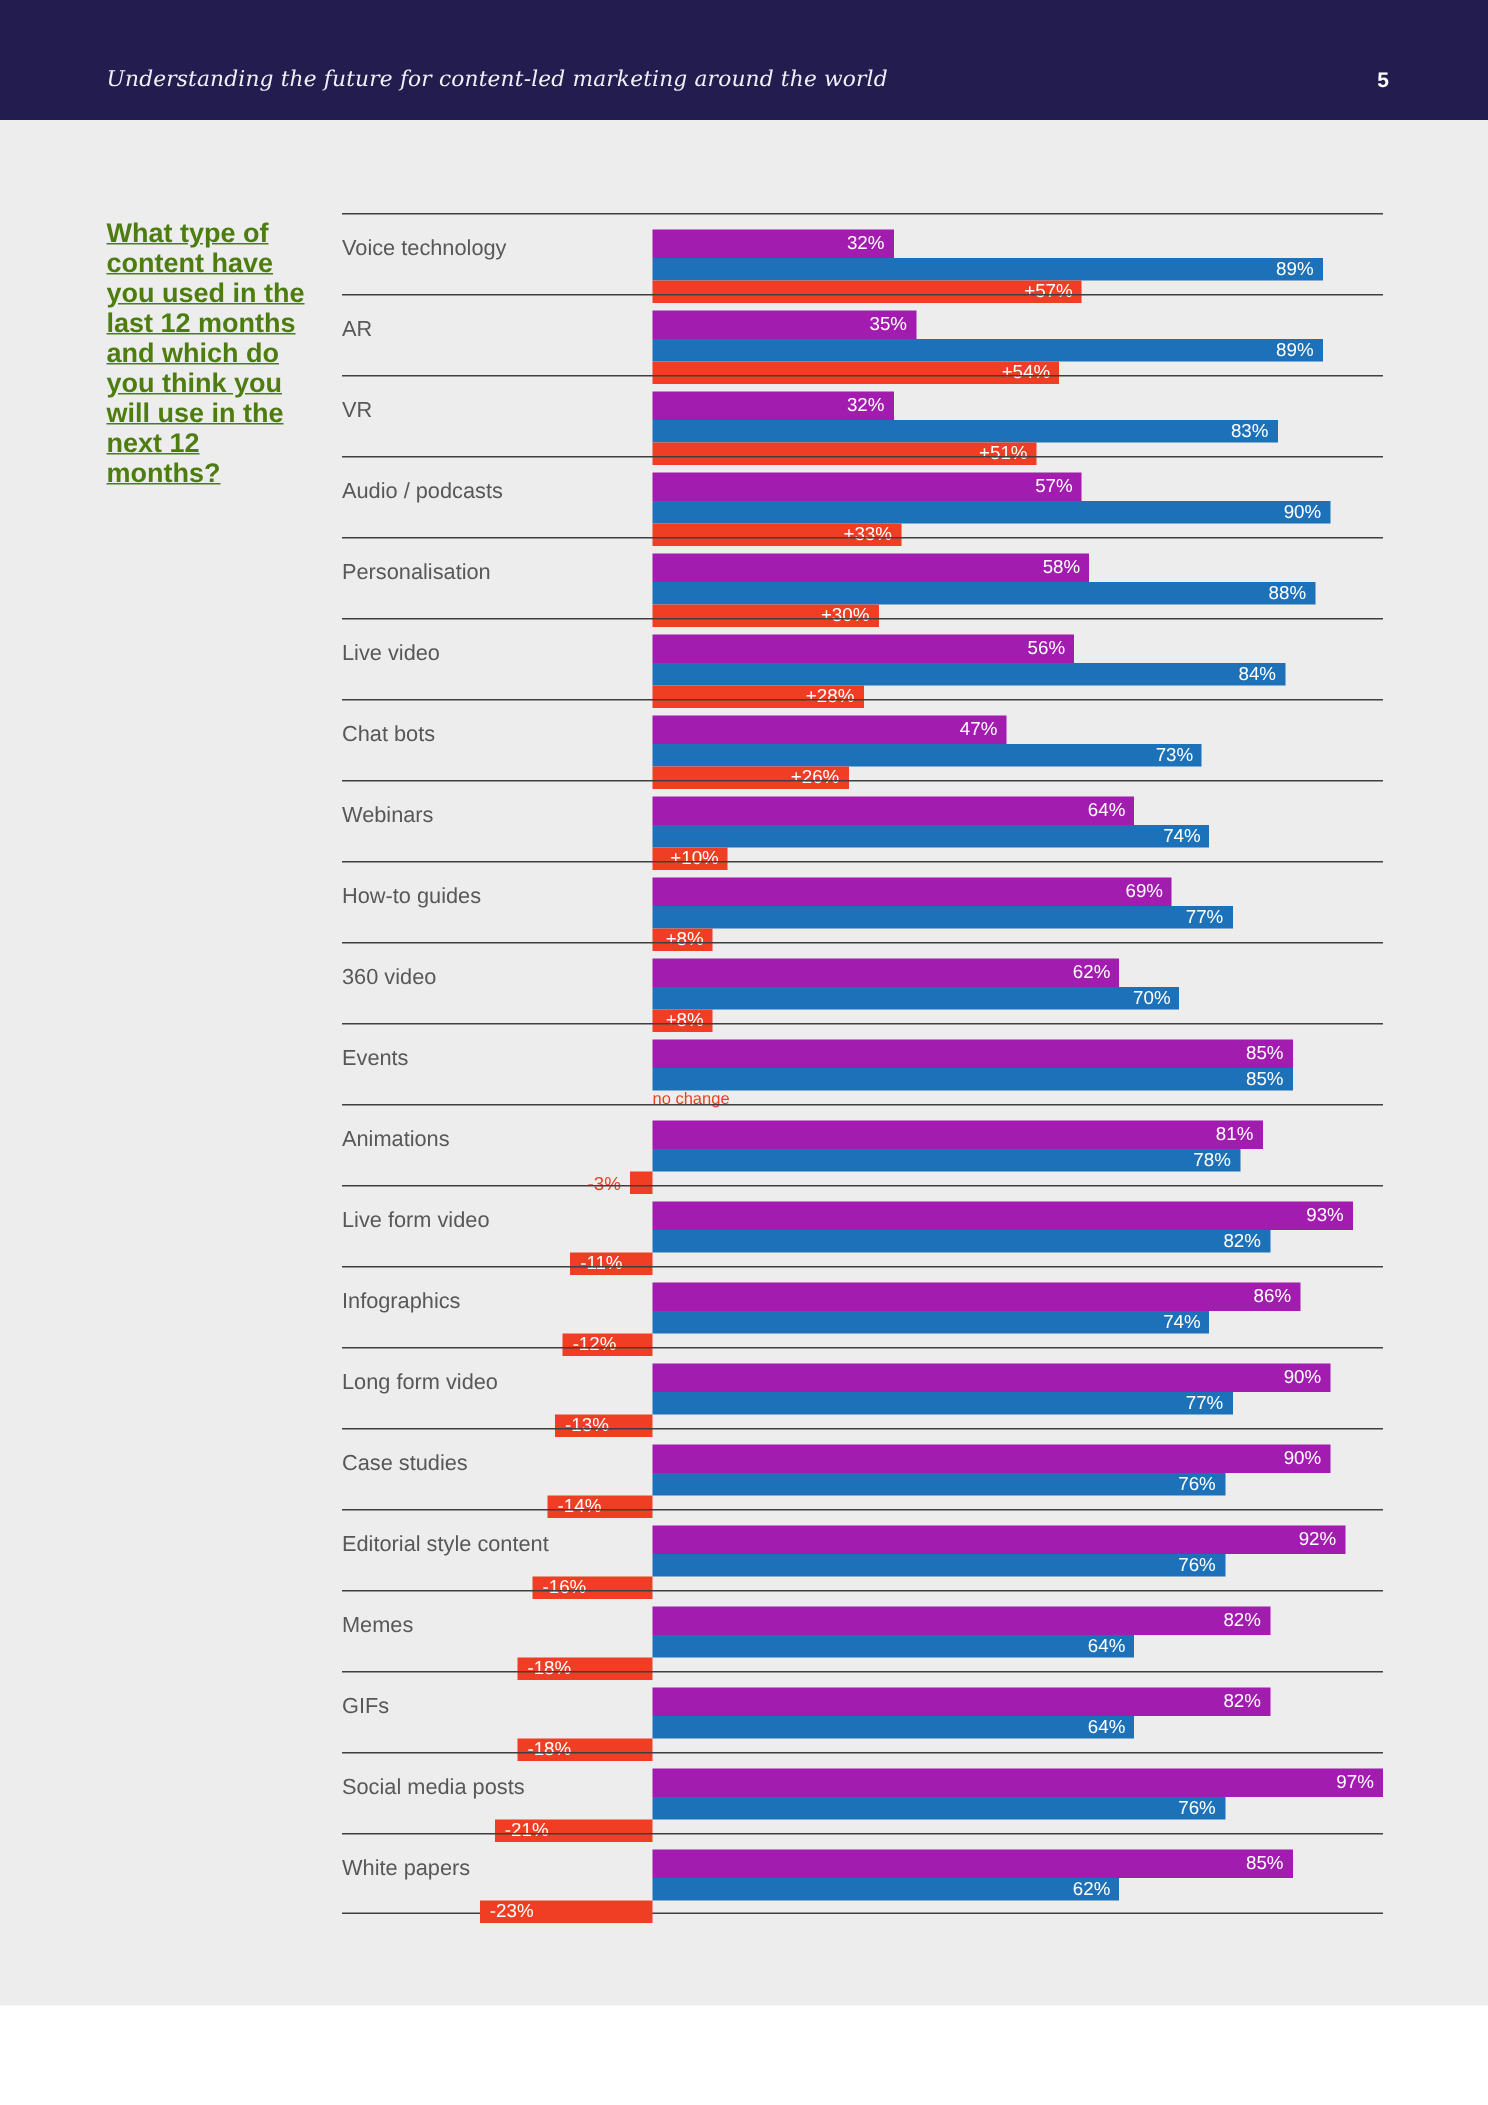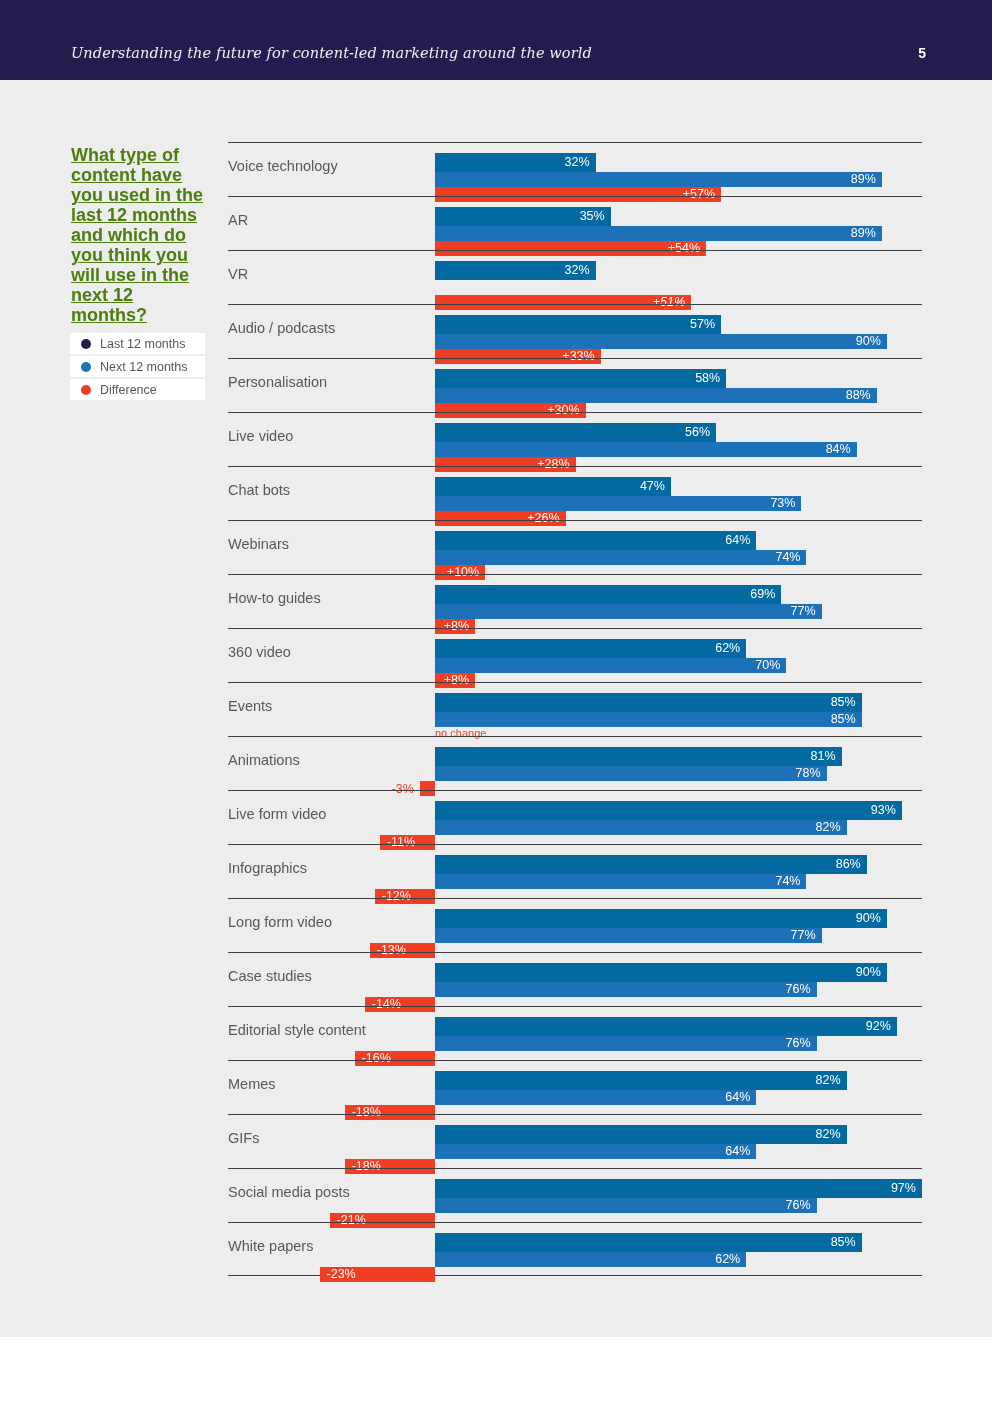--- a/index.html
+++ b/index.html
@@ -134,21 +134,21 @@
     position: absolute;
     left: 207px;
     display: flex;
     align-items: center;
     justify-content: flex-end;
     box-sizing: border-box;
   }
   .bar-last {
     top: 10px;
     height: 19px;
-    background: #0369a1;
+    background: #a21caf;
   }
   .bar-next {
     top: 29px;
     height: 15px;
     background: #1d71b8;
   }
   .bar-diff {
     top: 44px;
     height: 15px;
     background: #ef3e23;
@@ -192,34 +192,20 @@
 <div id="page">
   <div id="grey-panel"></div>
 
   <div id="header-band">
     <div id="header-title">Understanding the future for content-led marketing around the world</div>
     <div id="header-pagenum">5</div>
   </div>
 
   <div id="question">What type of content have you used in the last 12 months and which do you think you will use in the next 12 months?</div>
 
-  <div id="legend">
-      <div class="legend-row">
-        <span class="legend-dot" style="background: rgb(35, 29, 79);"></span>
-        <span class="legend-label">Last 12 months</span>
-      </div>
-      <div class="legend-row">
-        <span class="legend-dot" style="background: rgb(29, 113, 184);"></span>
-        <span class="legend-label">Next 12 months</span>
-      </div>
-      <div class="legend-row">
-        <span class="legend-dot" style="background: rgb(239, 62, 35);"></span>
-        <span class="legend-label">Difference</span>
-      </div>
-    </div>
 
   <div id="chart">
       <div class="row">
         <div class="row-label">Voice technology</div>
         <div class="bars">
           <div class="bar bar-last" style="width: 160.64px;">
             <span class="val">32%</span>
           </div>
           <div class="bar bar-next" style="width: 446.78px;">
             <span class="val">89%</span>
@@ -242,21 +228,24 @@
             <span class="val">+54%</span>
           </div>
         </div>
       </div>
       <div class="row">
         <div class="row-label">VR</div>
         <div class="bars">
           <div class="bar bar-last" style="width: 160.64px;">
             <span class="val">32%</span>
           </div>
-          <div class="bar bar-diff" style="width: 256.02px; font-style: italic;">
+          <div class="bar bar-next" style="width: 416.66px;">
+            <span class="val">83%</span>
+          </div>
+          <div class="bar bar-diff" style="width: 256.02px;">
             <span class="val">+51%</span>
           </div>
         </div>
       </div>
       <div class="row">
         <div class="row-label">Audio / podcasts</div>
         <div class="bars">
           <div class="bar bar-last" style="width: 286.14px; padding-left: 14px;">
             <span class="val">57%</span>
           </div>

